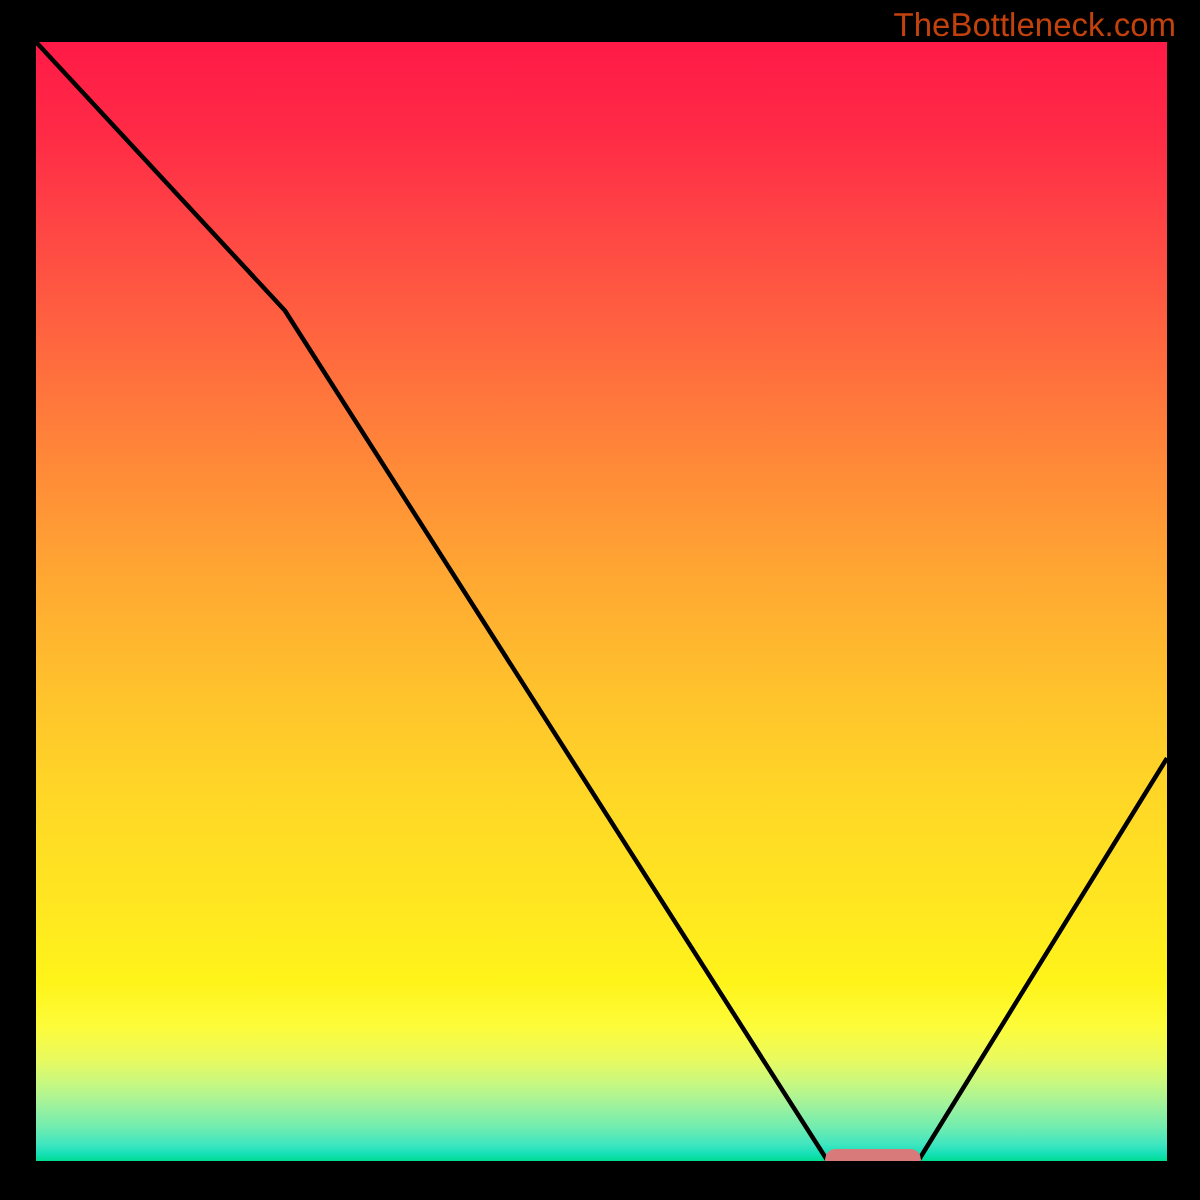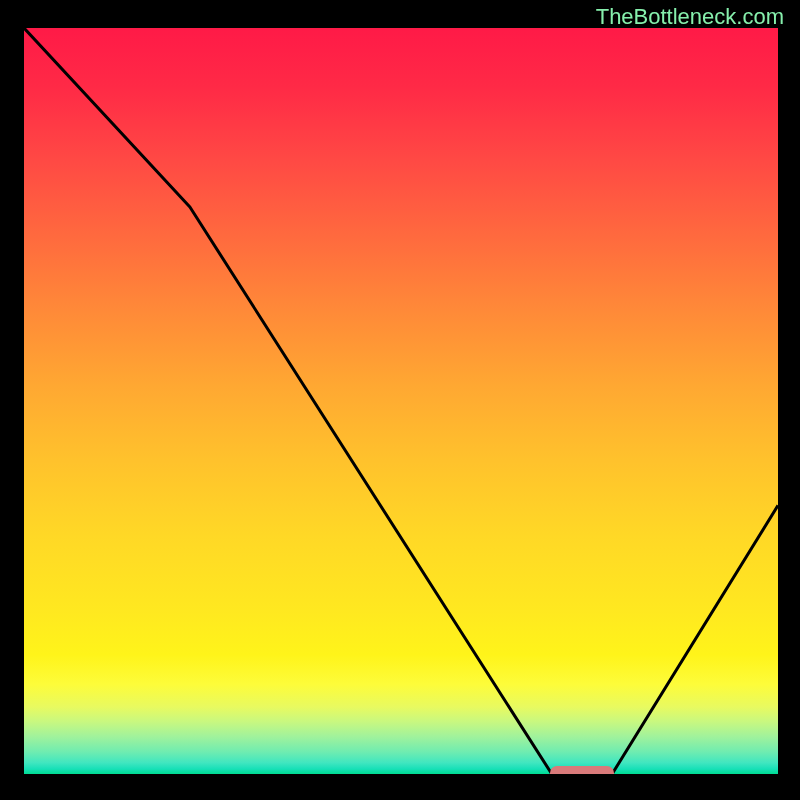--- a/index.html
+++ b/index.html
@@ -9,21 +9,21 @@
     background: #000;
     position: relative;
     font-family: Arial, sans-serif;
   }
   .watermark {
     position: absolute;
     top: 4px;
     right: 16px;
     font-size: 22px;
     font-weight: 500;
-    color: #86efac;
+    color: #c2410c;
     z-index: 10;
   }
   .plot-area {
     position: absolute;
     left: 24px;
     top: 28px;
     width: 754px;
     height: 746px;
     overflow: hidden;
   }

